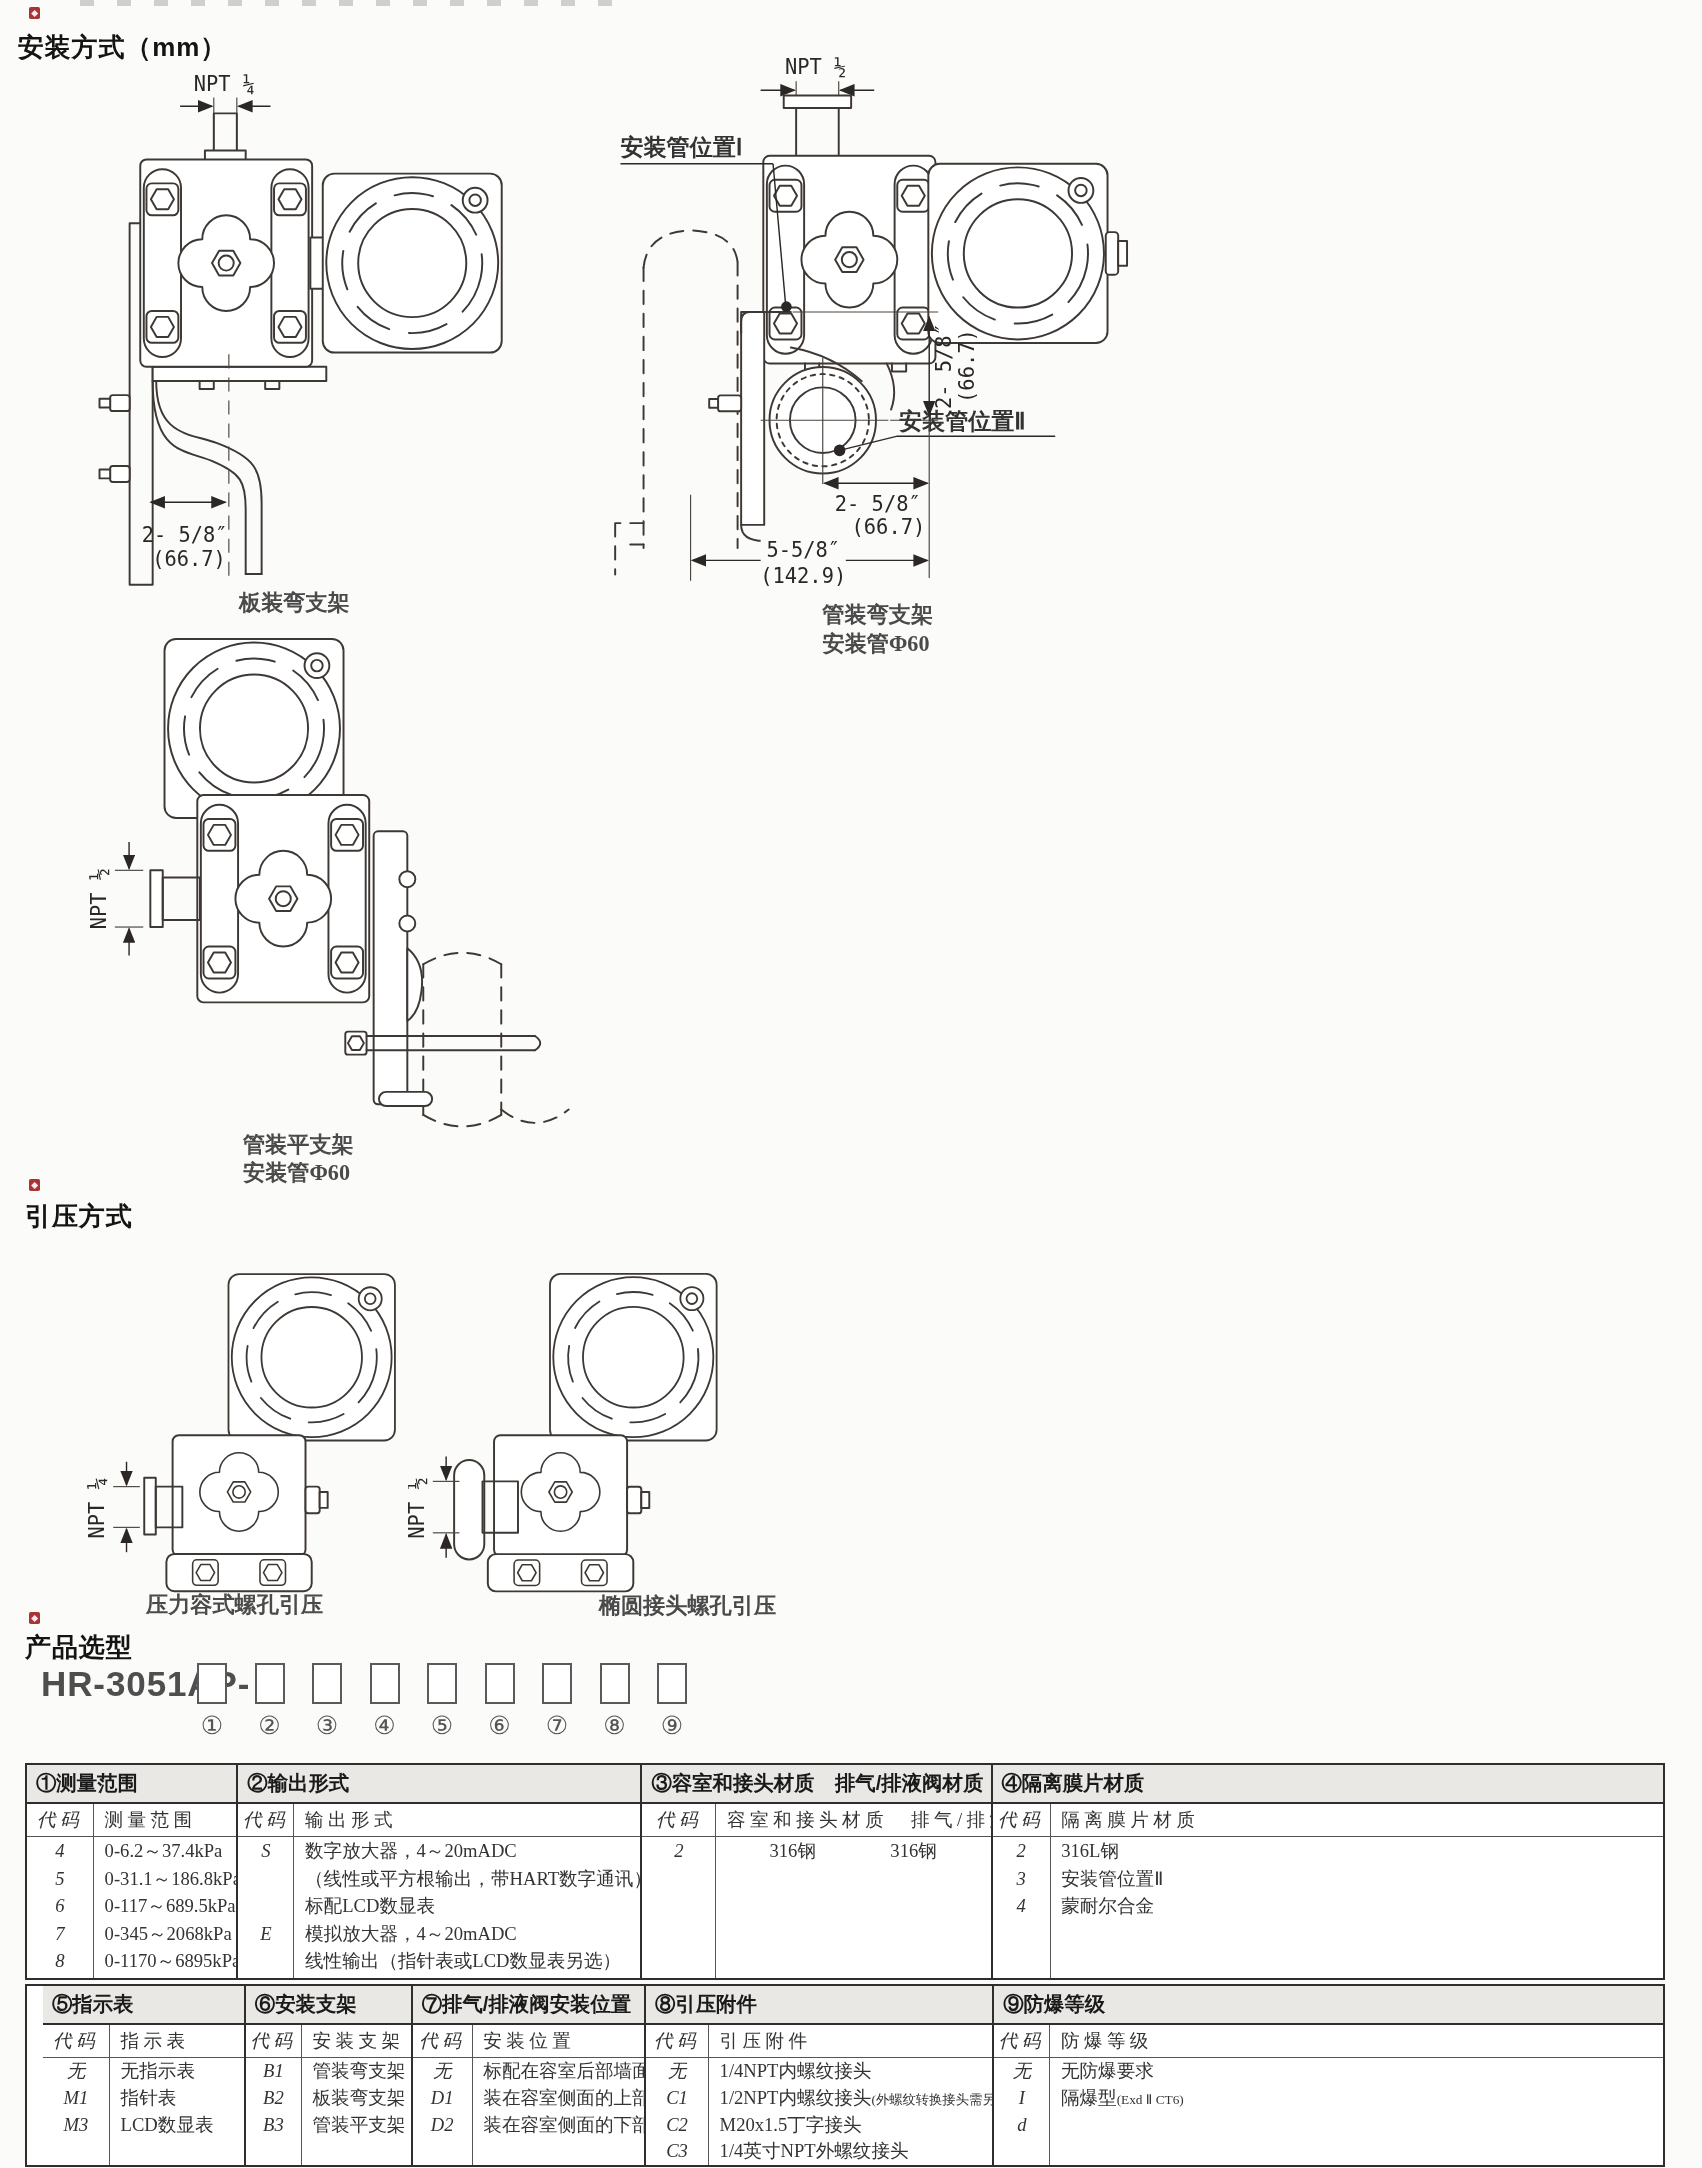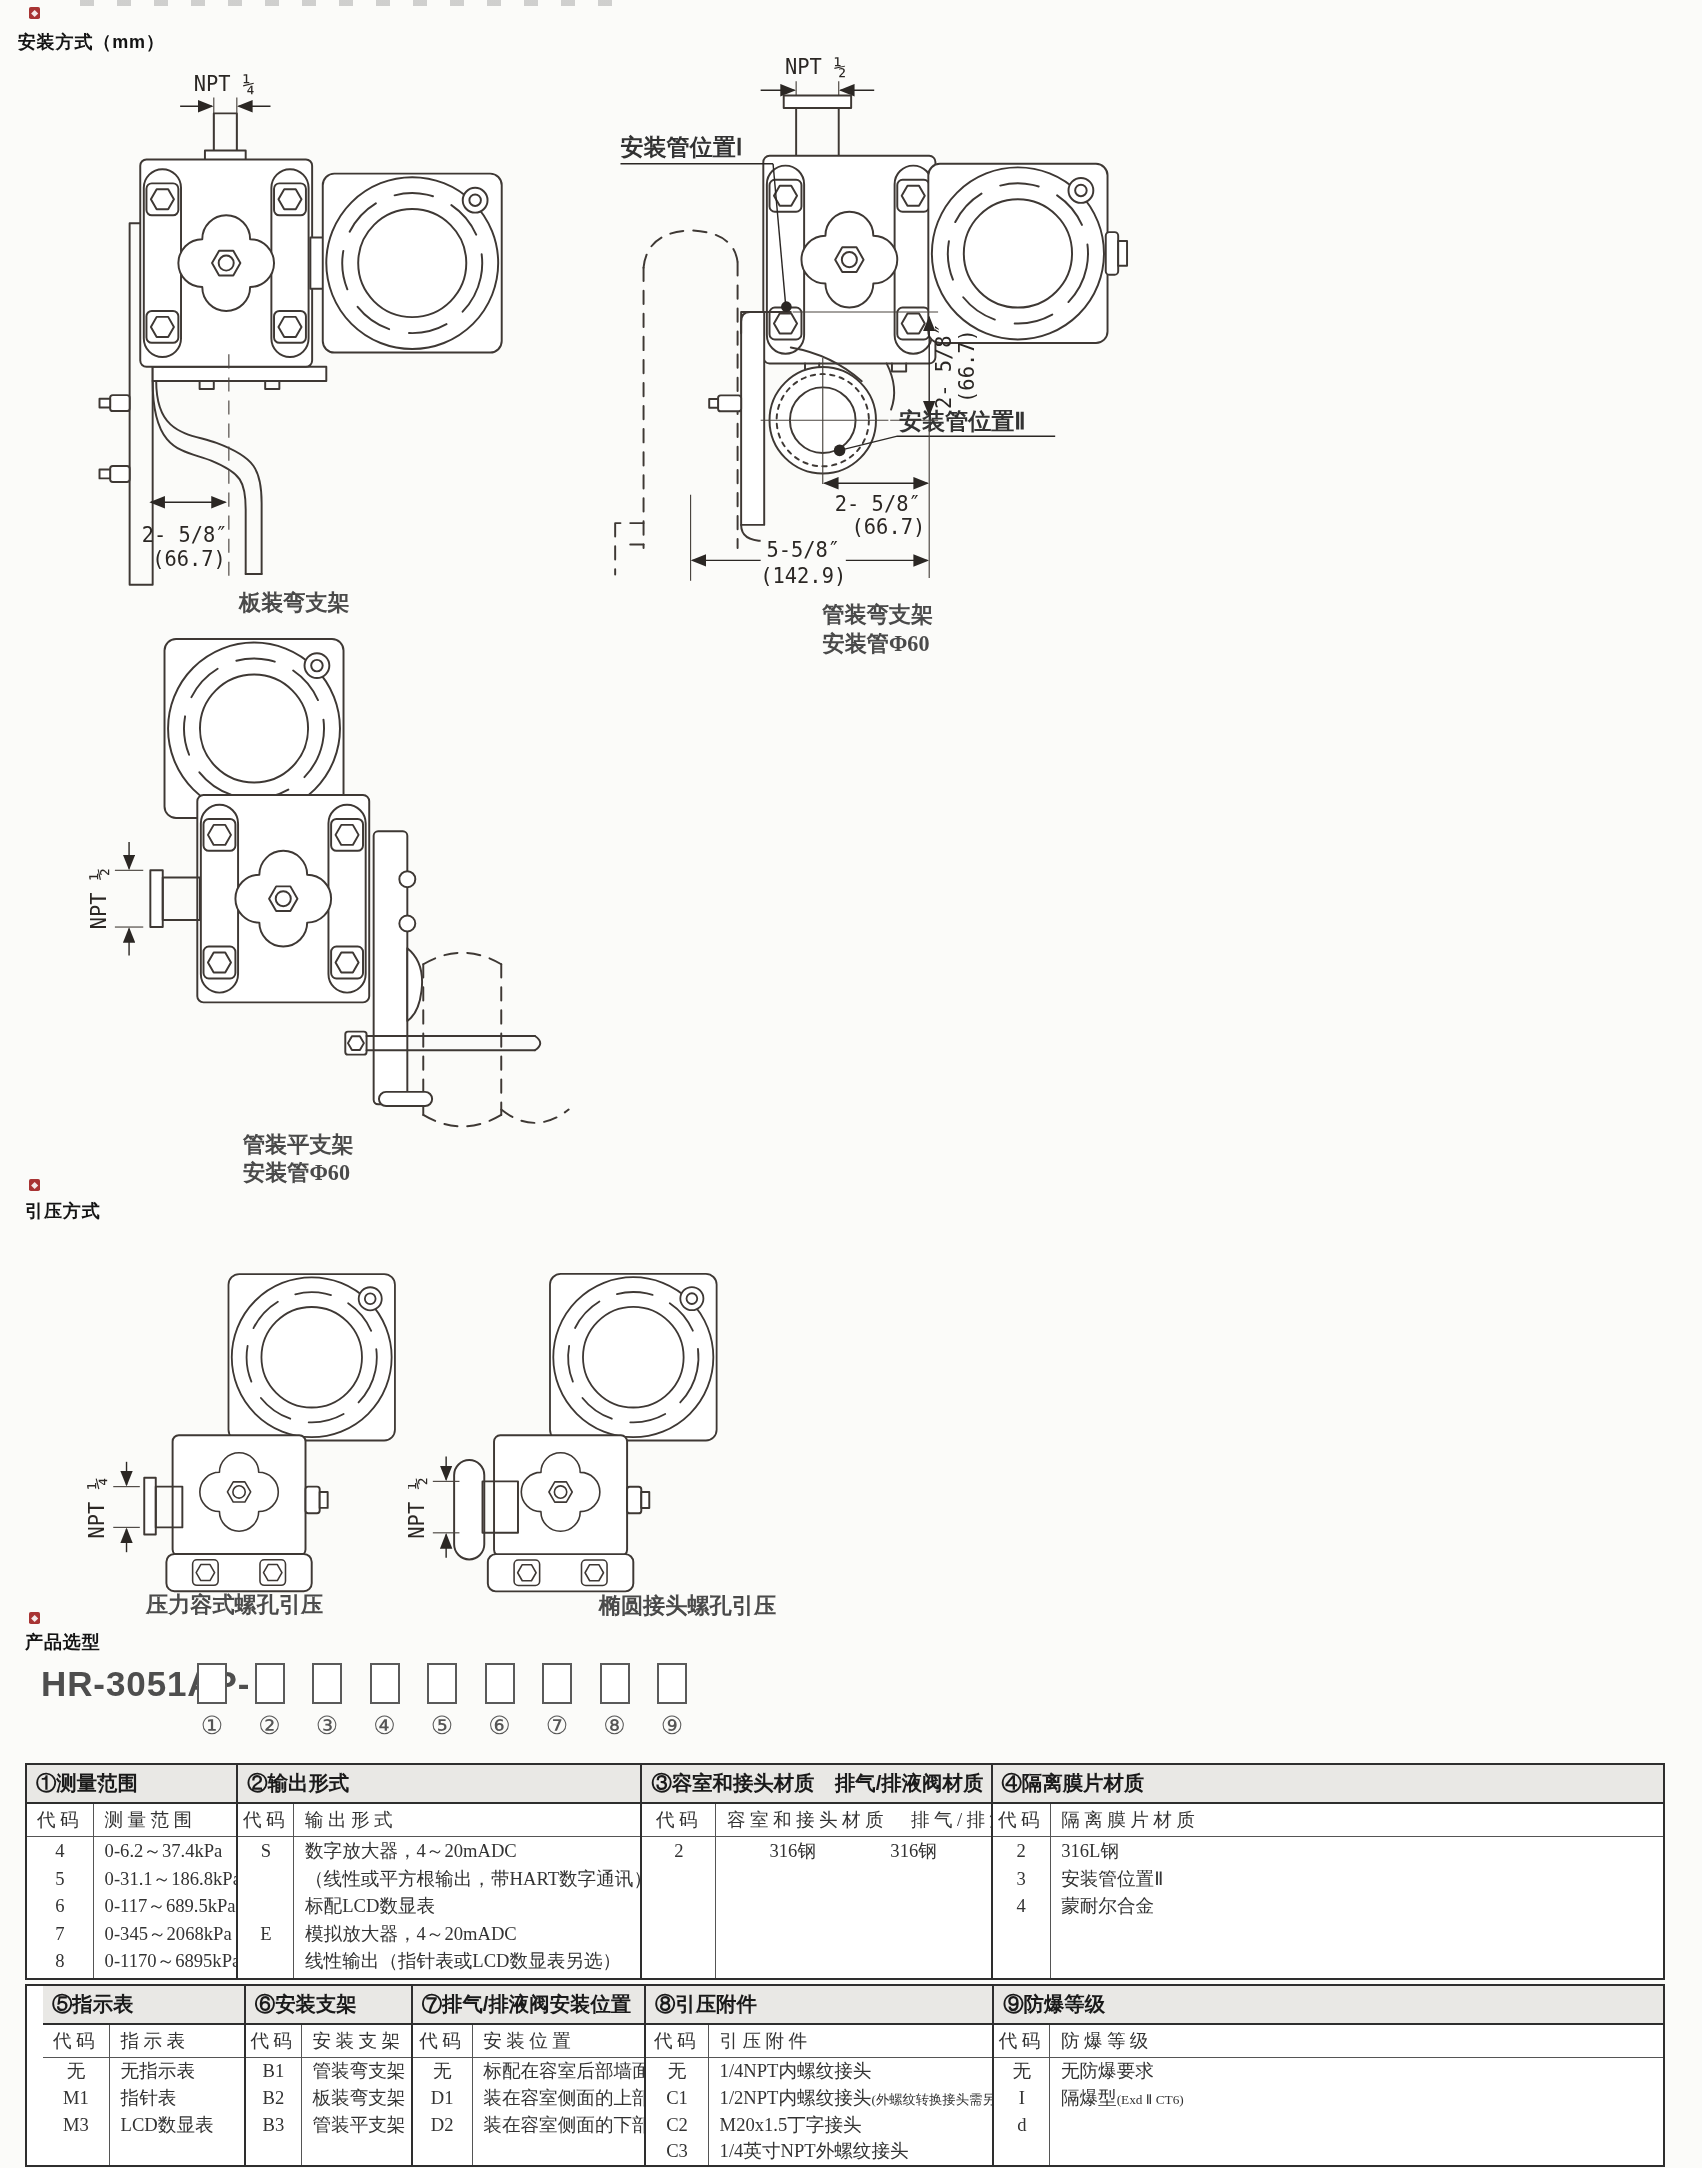--- a/index.html
+++ b/index.html
@@ -2,21 +2,21 @@
 <html style="font-size:14px"><head>
 <meta charset="utf-8">
 <style>
   html,body{margin:0;padding:0;background:#e8e8e8;}
   #page{position:relative;width:1702px;height:2169px;background:#fbfbf9;overflow:hidden;
         font-family:"Liberation Sans",sans-serif;color:#1d1d1d;}
   .remnant{position:absolute;left:80px;top:0;width:550px;height:6.2px;opacity:.45;
     background:repeating-linear-gradient(90deg,#9a9a9a 0 14px,transparent 14px 37px);}
   .bullet{position:absolute;width:10.6px;height:12.4px;background:#a83434;border-radius:1.8px;}
   .bullet::after{content:"";position:absolute;left:2.7px;top:3.5px;width:5.3px;height:5.3px;background:#f4e9e9;transform:rotate(45deg);}
-  .h1{position:absolute;font-weight:bold;font-size:18px;letter-spacing:0.9px;color:#141414;}
+  .h1{position:absolute;font-weight:bold;font-size:26px;letter-spacing:0.9px;color:#141414;}
   
   .drw{position:absolute;}
   .ln{stroke:#3e3834;stroke-width:2.2;fill:none;stroke-linejoin:round;stroke-linecap:round;}
   .lnf{stroke:#3e3834;stroke-width:2.2;fill:#fff;stroke-linejoin:round;}
   .thin{stroke:#4a443f;stroke-width:1.3;fill:none;}
   .dimln{stroke:#2b2724;stroke-width:1.6;fill:none;}
   .dash{stroke-dasharray:15 11;}
   .dimtxt{font-family:"DejaVu Sans Mono",monospace;font-size:23px;fill:#2b2724;}
   .cjklabel{font-family:"Liberation Serif",serif;font-weight:bold;font-size:26px;fill:#333;}
   .cap{font-family:"Liberation Serif",serif;font-weight:bold;font-size:25px;fill:#4a4a4a;text-anchor:middle;}
@@ -30,21 +30,21 @@
   .tables{position:absolute;left:25px;top:1763px;width:1640px;}
   .seltable{display:flex;border:2.7px solid #2e2e2e;background:#fff;box-sizing:border-box;}
   .seltable.t2{margin-top:4.4px;padding-left:16px;}
   .tcol{box-sizing:border-box;}
   .tcol + .tcol{border-left:2.7px solid #2e2e2e;}
   .tband{height:37px;line-height:37px;background:#e9e8e5;border-bottom:2.7px solid #2e2e2e;
          font-weight:bold;font-size:20.4px;padding-left:8.9px;white-space:nowrap;overflow:hidden;color:#1a1a1a;}
   .tgrid{display:flex;font-family:"Liberation Serif",serif;font-size:18.6px;color:#333;}
   .t1 .tgrid{height:174px;}
   .t2 .tgrid{height:140px;}
-  .tcodes{flex:0 0 auto;border-right:1.8px solid #555;text-align:center;}
+  .tcodes{flex:0 0 auto;border-right:1.8px solid #555;text-align:center;font-style:italic;}
   .tvals{flex:1 1 auto;min-width:0;}
   .tsubh{height:32px;line-height:32px;border-bottom:1.8px solid #555;letter-spacing:4.4px;white-space:nowrap;overflow:hidden;}
   .tvals .tsubh{padding-left:10.6px;}
   .trow{height:27.5px;line-height:27.5px;white-space:nowrap;overflow:hidden;}
   .t2 .trow{height:26.6px;line-height:26.6px;}
   .tvals .trow{padding-left:10.6px;}
   .note{font-size:13.3px;}
 </style>
 </head>
 <body>

